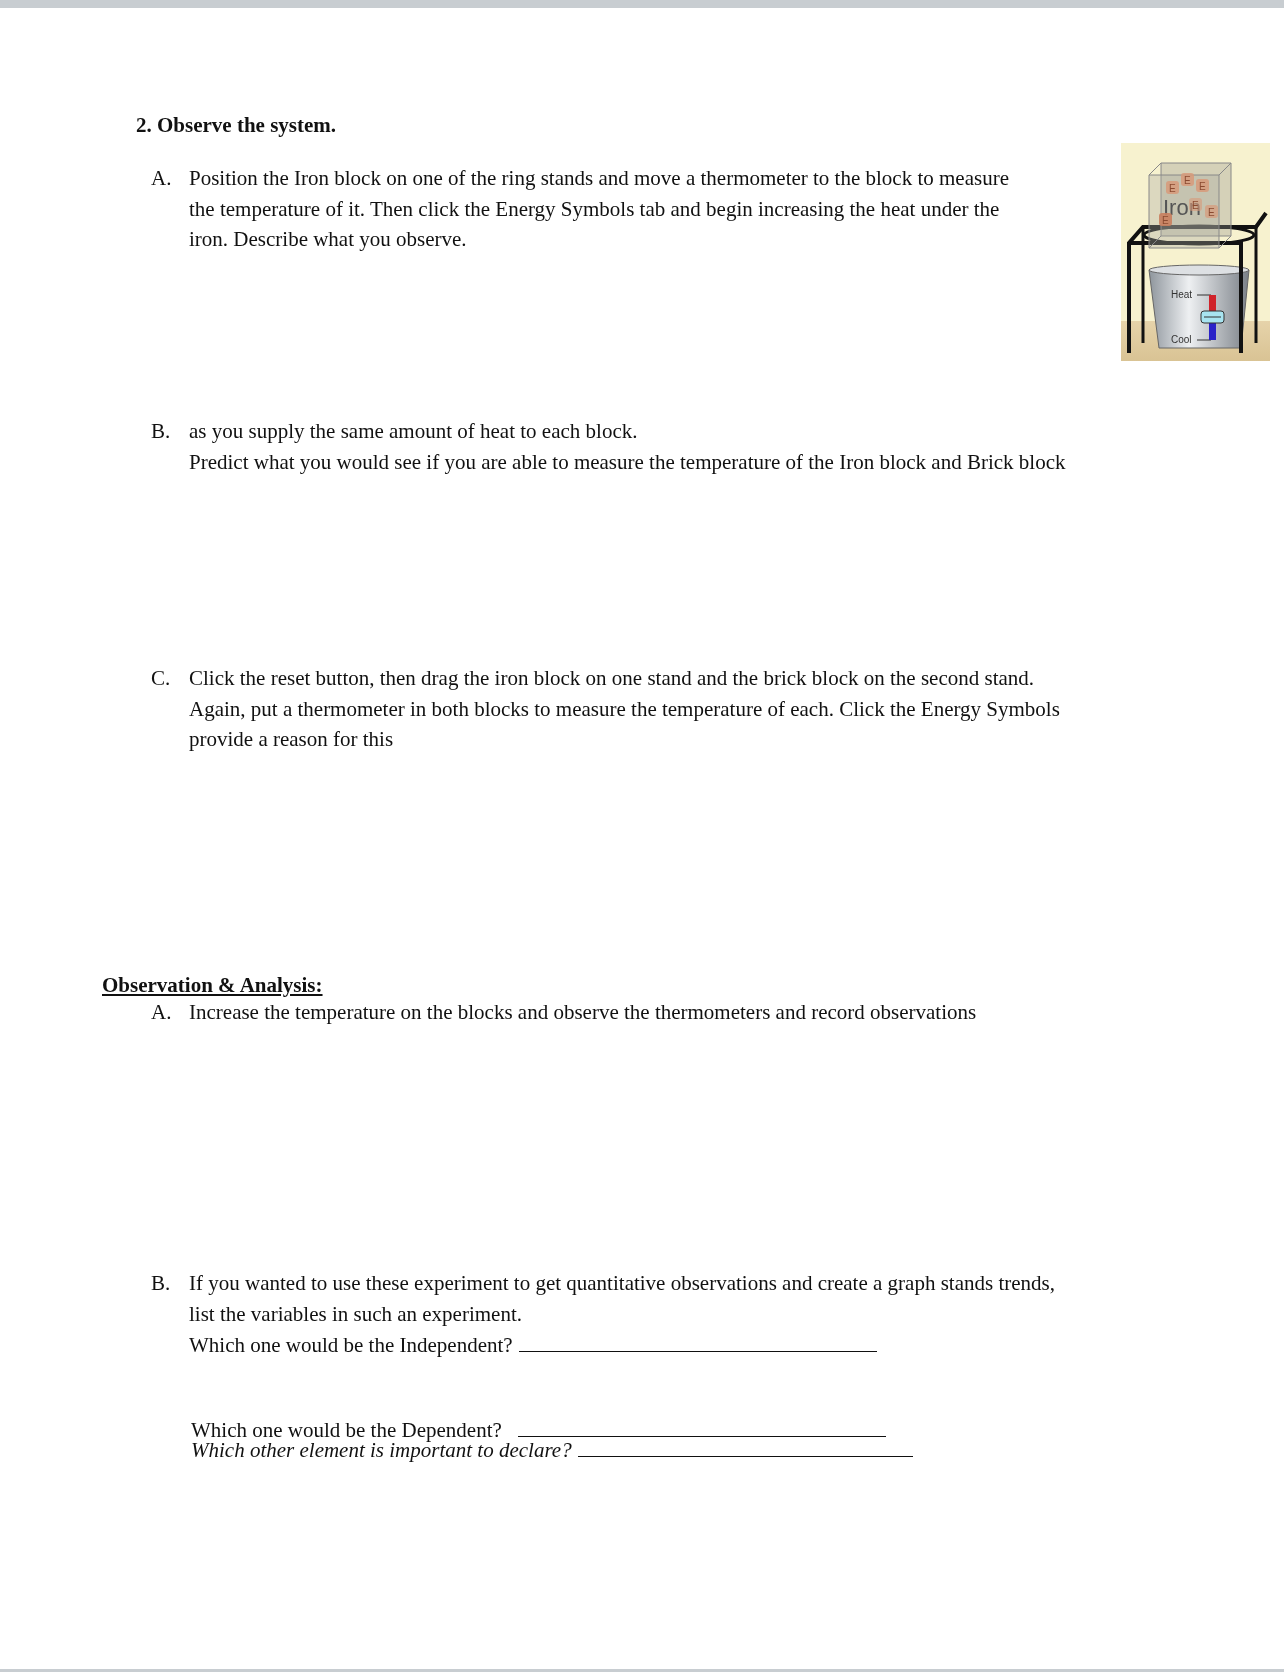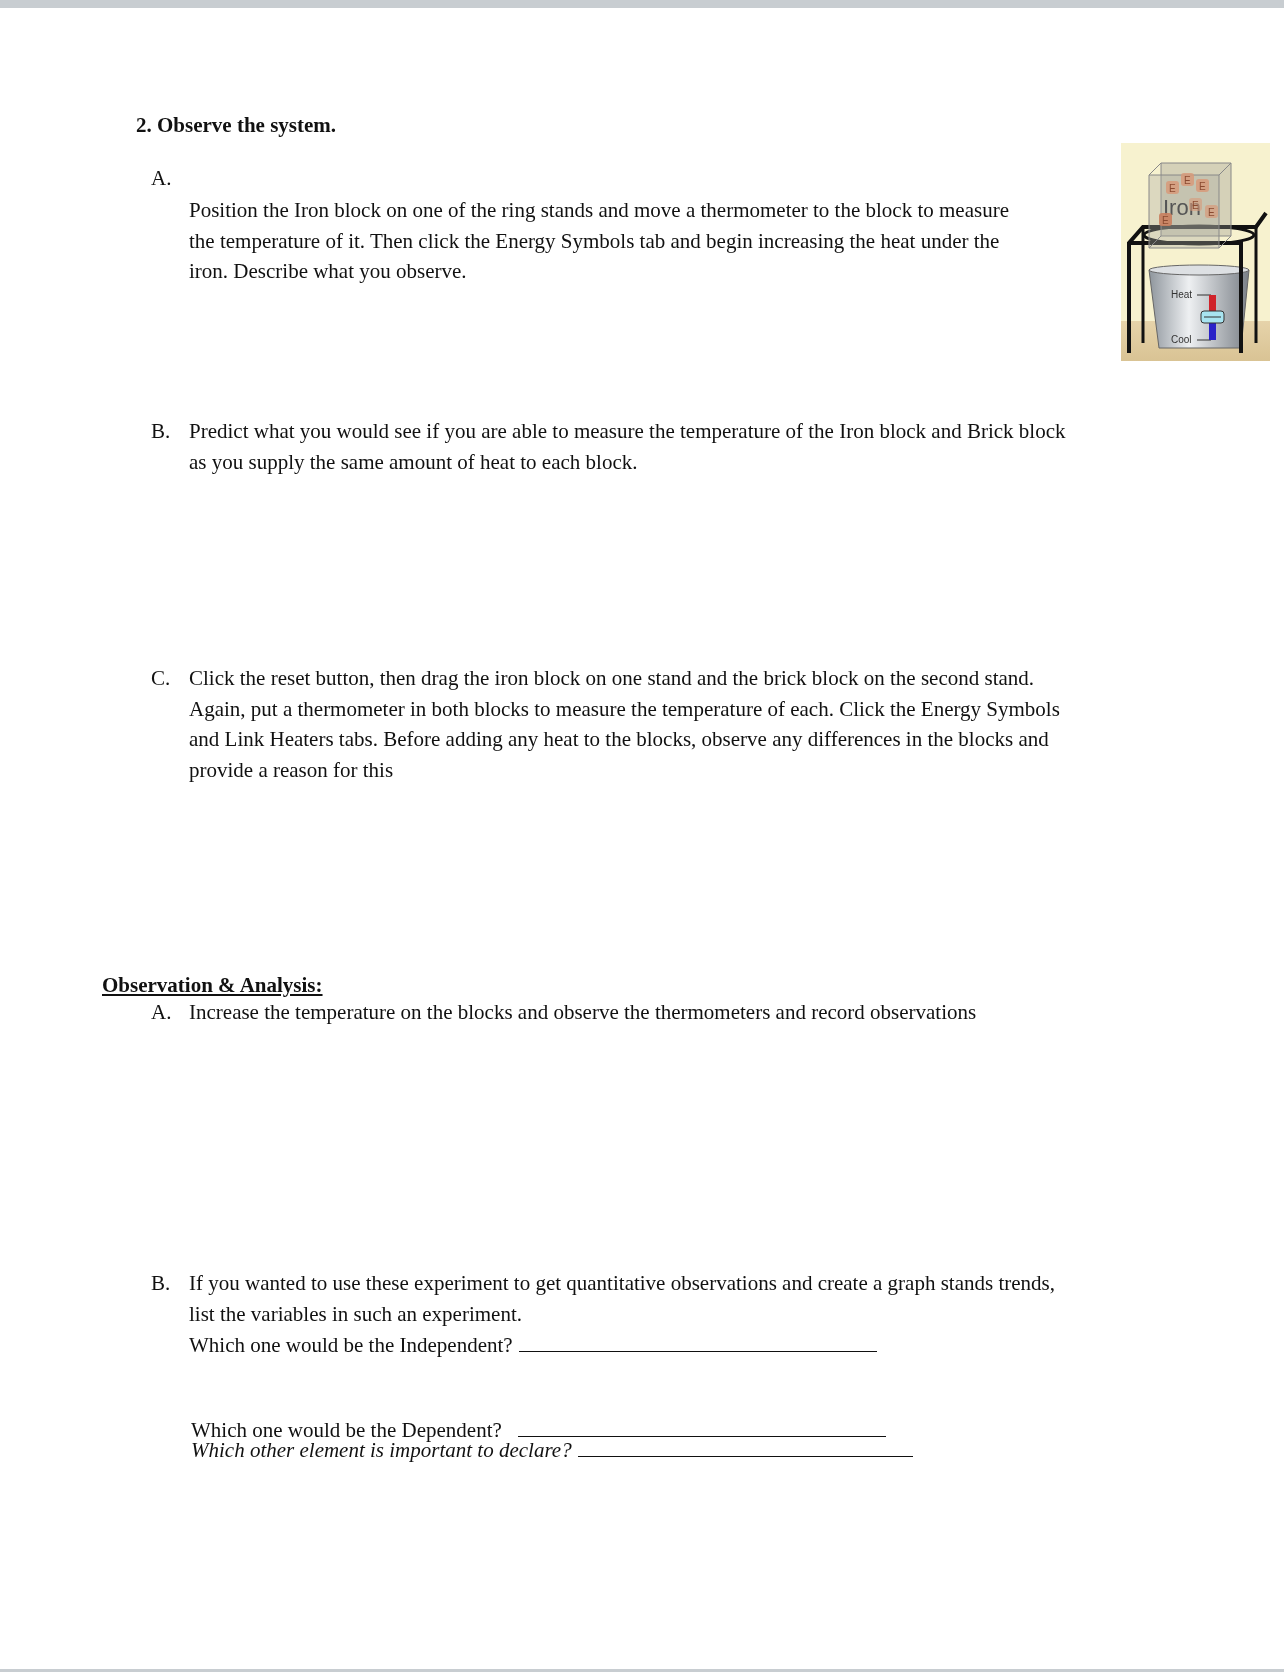--- a/index.html
+++ b/index.html
@@ -18,21 +18,21 @@
   .illus { position:absolute; left:1121px; top:143px; width:149px; height:218px; background:#f7f2cf; overflow:hidden; }
 </style>
 </head>
 <body>
 
 <div class="topbar"></div>
 
 <div class="t" style="left:136px;top:110px;font-weight:bold;">2. Observe the system.</div>
 
 <div class="letter" style="left:151px;top:163px;">A.</div>
-<div class="para" style="left:189px;top:163px;margin-top:32px;">
+<div class="para" style="left:189px;top:163px;">
   <div>Position the Iron block on one of the ring stands and move a thermometer to the block to measure</div>
   <div>the temperature of it. Then click the Energy Symbols tab and begin increasing the heat under the</div>
   <div>iron. Describe what you observe.</div>
 </div>
 
 <div class="illus">
   <svg width="149" height="218" viewBox="0 0 149 218">
     <defs>
       <linearGradient id="bucket" x1="0" x2="1">
         <stop offset="0" stop-color="#8e959c"></stop>
@@ -80,29 +80,28 @@
       <rect x="84" y="62" width="13" height="13" rx="3" fill="#d79a7a" opacity="0.7"></rect>
         <text x="87" y="73">E</text>
       <rect x="38" y="70" width="13" height="13" rx="3" fill="#c9805e" opacity="0.9"></rect>
         <text x="41" y="81">E</text>
     </g>
   </svg>
 </div>
 
 <div class="letter" style="left:151px;top:416px;">B.</div>
 <div class="para" style="left:189px;top:416px;">
+  <div>as you supply the same amount of heat to each block.</div>
   <div>Predict what you would see if you are able to measure the temperature of the Iron block and Brick block</div>
-  <div>as you supply the same amount of heat to each block.</div>
 </div>
 
 <div class="letter" style="left:151px;top:663px;">C.</div>
 <div class="para" style="left:189px;top:663px;">
   <div>Click the reset button, then drag the iron block on one stand and the brick block on the second stand.</div>
   <div>Again, put a thermometer in both blocks to measure the temperature of each. Click the Energy Symbols</div>
-  <div>and Link Heaters tabs. Before adding any heat to the blocks, observe any differences in the blocks and</div>
   <div>provide a reason for this</div>
 </div>
 
 <div class="heading" style="left:102px;top:973px;">Observation &amp; Analysis:</div>
 
 <div class="letter" style="left:151px;top:997px;">A.</div>
 <div class="para" style="left:189px;top:997px;">
   <div>Increase the temperature on the blocks and observe the thermometers and record observations</div>
 </div>
 

